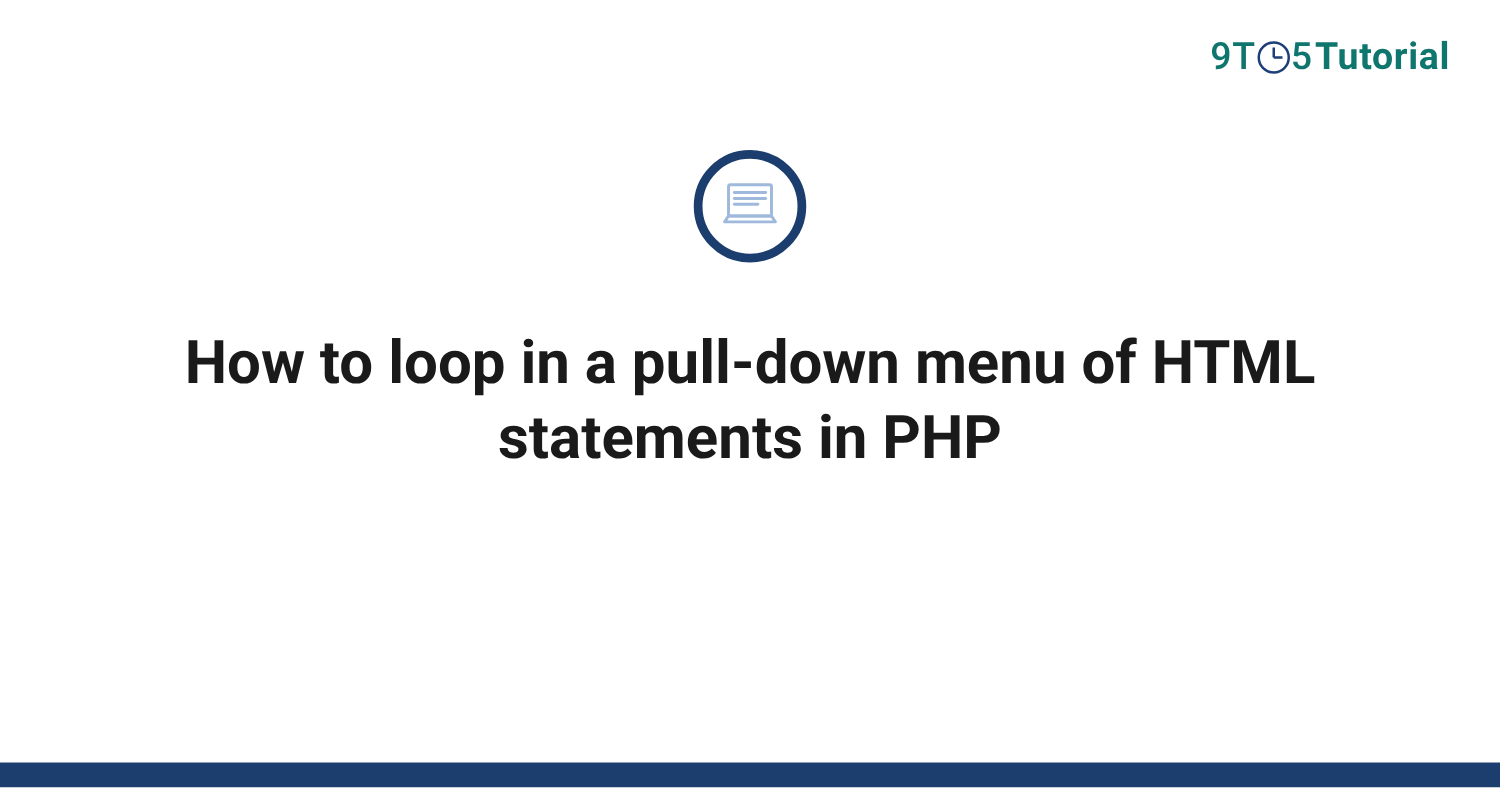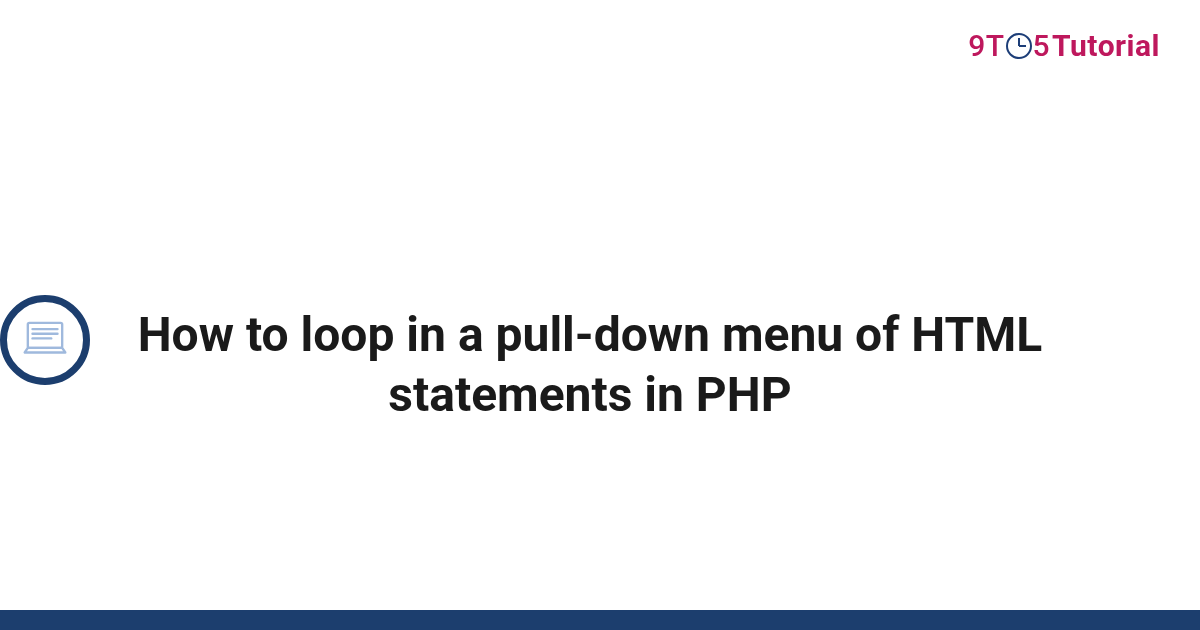--- a/index.html
+++ b/index.html
@@ -9,21 +9,21 @@
     font-family: -apple-system, BlinkMacSystemFont, "Segoe UI", Roboto, "Helvetica Neue", Arial, sans-serif;
     position: relative;
   }
   .brand {
     position: absolute;
     top: 28px;
     right: 40px;
     font-size: 30px;
     font-weight: 400;
     letter-spacing: 0.5px;
-    color: #be185d;
+    color: #0f766e;
     display: flex;
     align-items: center;
   }
   .brand .nine { font-weight: 500; }
   .brand .clock {
     display: inline-flex;
     width: 26px;
     height: 26px;
     border: 2.5px solid #1d3e78;
     border-radius: 50%;
@@ -56,21 +56,21 @@
   .brand .five { font-weight: 500; }
   .brand .tut { font-weight: 700; margin-left: 2px; }
 
   .center-wrap {
     position: absolute;
     top: 120px;
     left: 0;
     right: 0;
     bottom: 20px;
     display: flex;
-    flex-direction: row;
+    flex-direction: column;
     align-items: center;
     justify-content: flex-start;
   }
 
   .icon-circle {
     width: 90px;
     height: 90px;
     border-radius: 50%;
     border: 7px solid #1c3e6e;
     display: flex;

